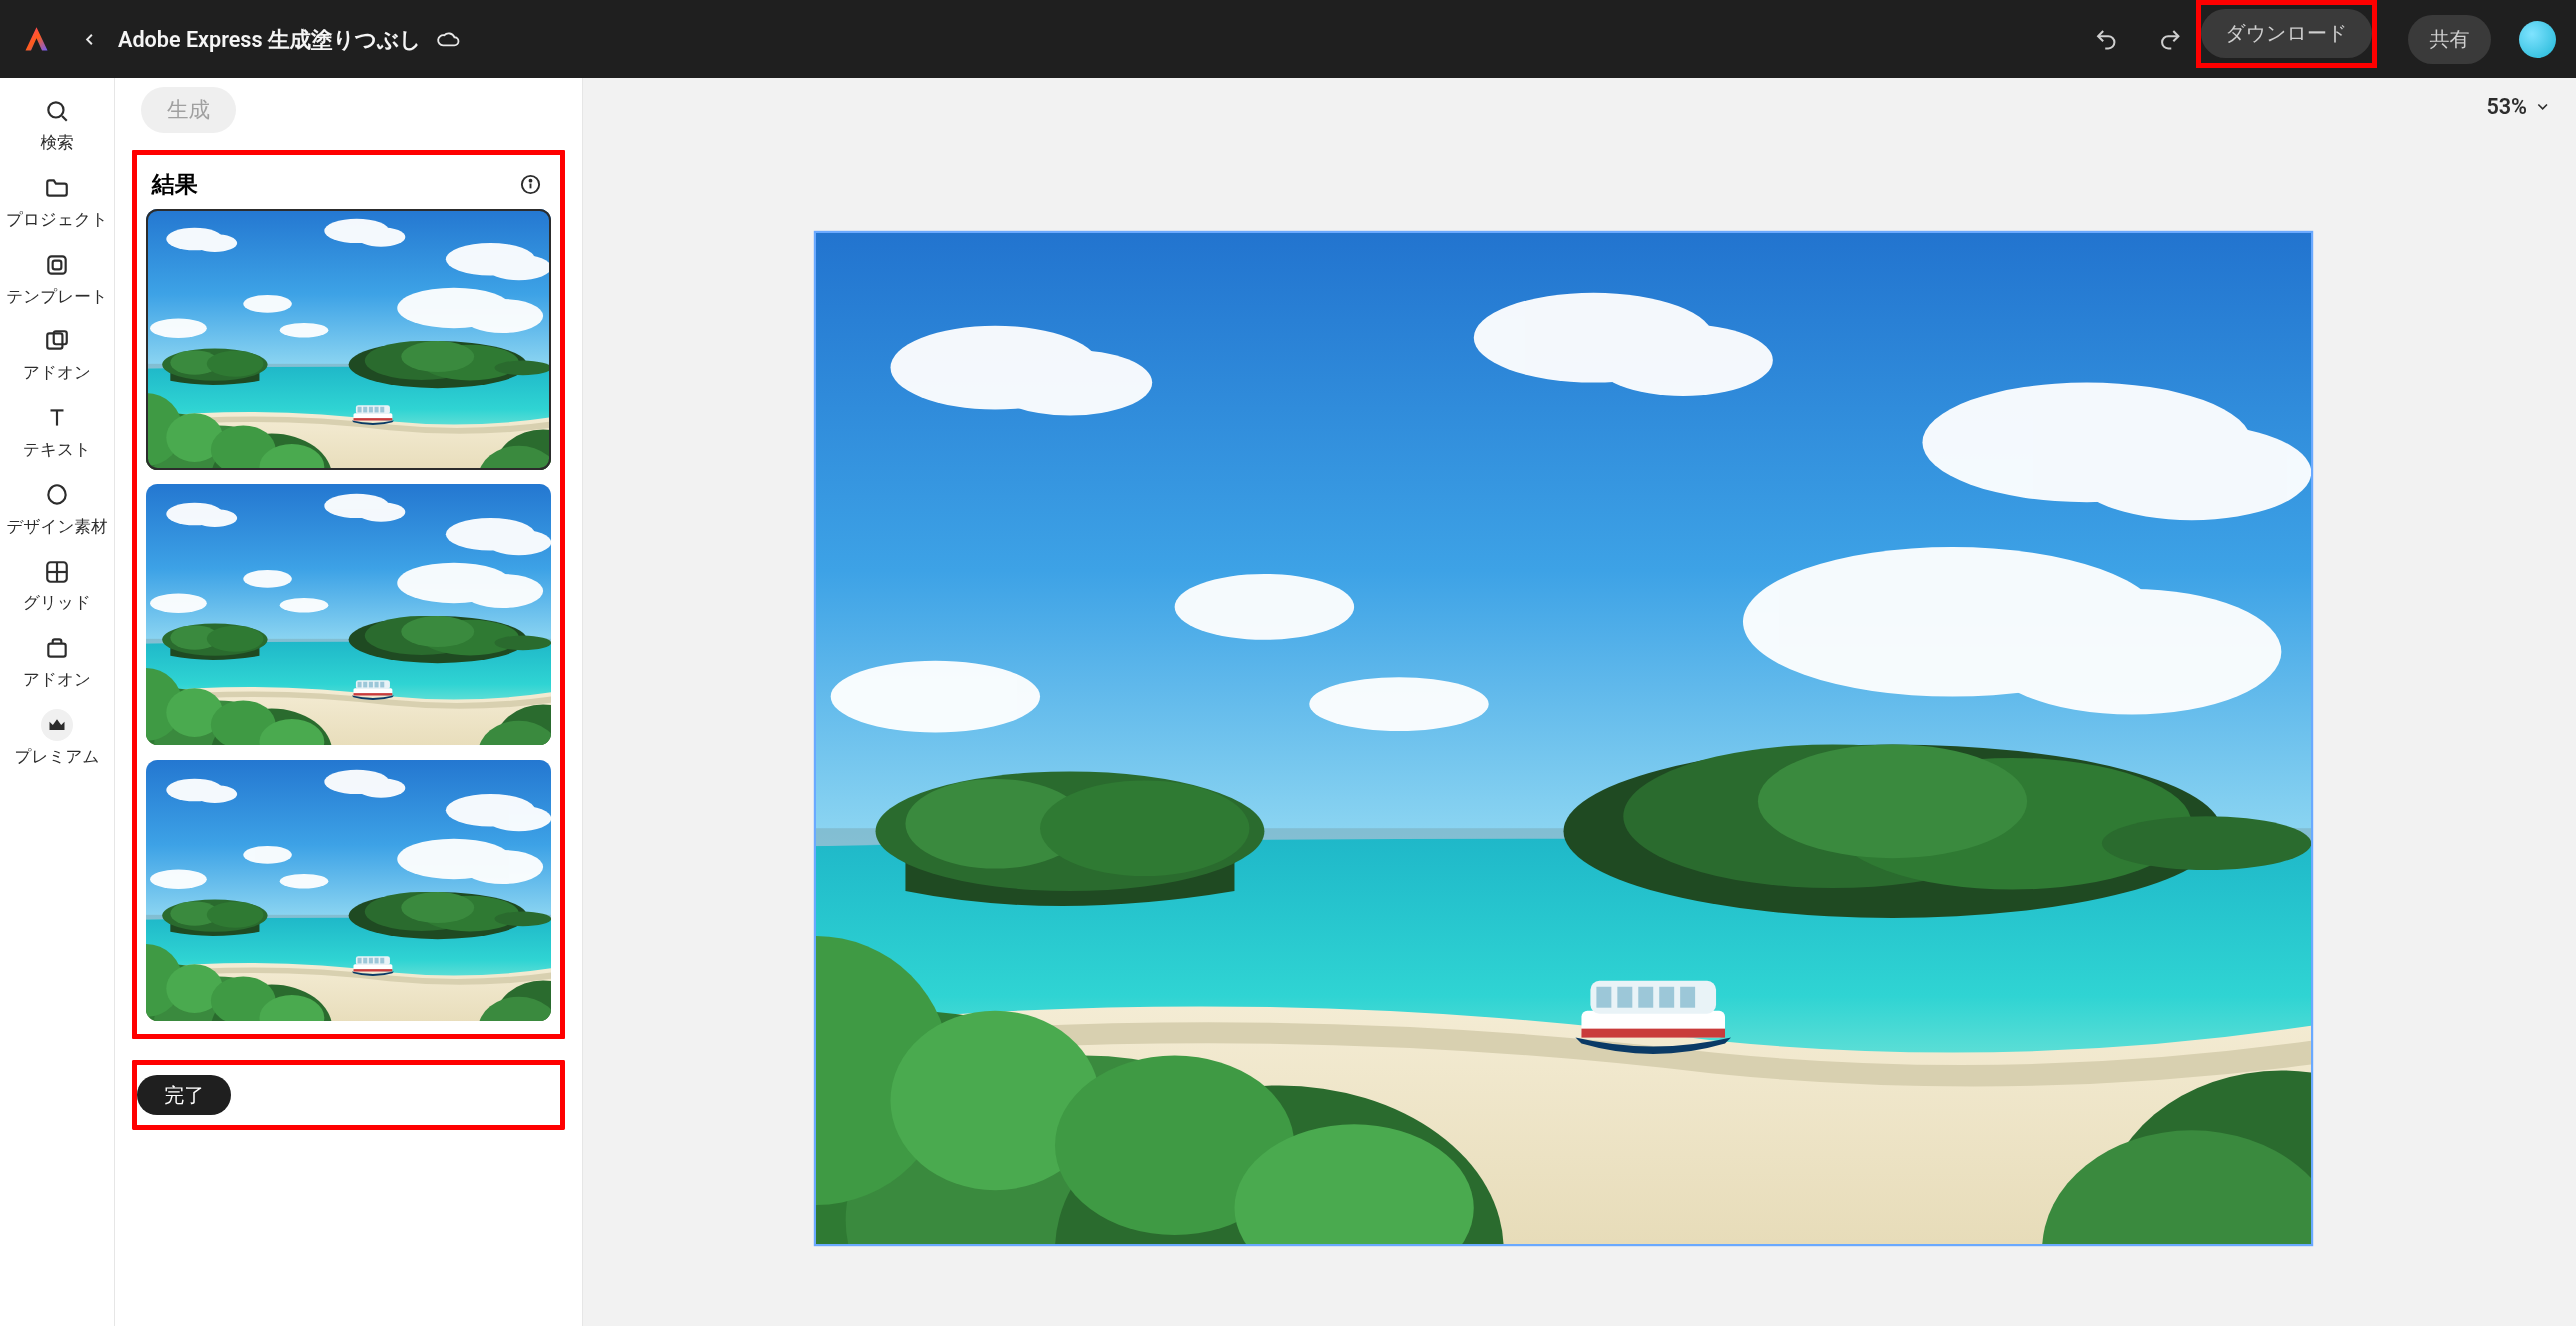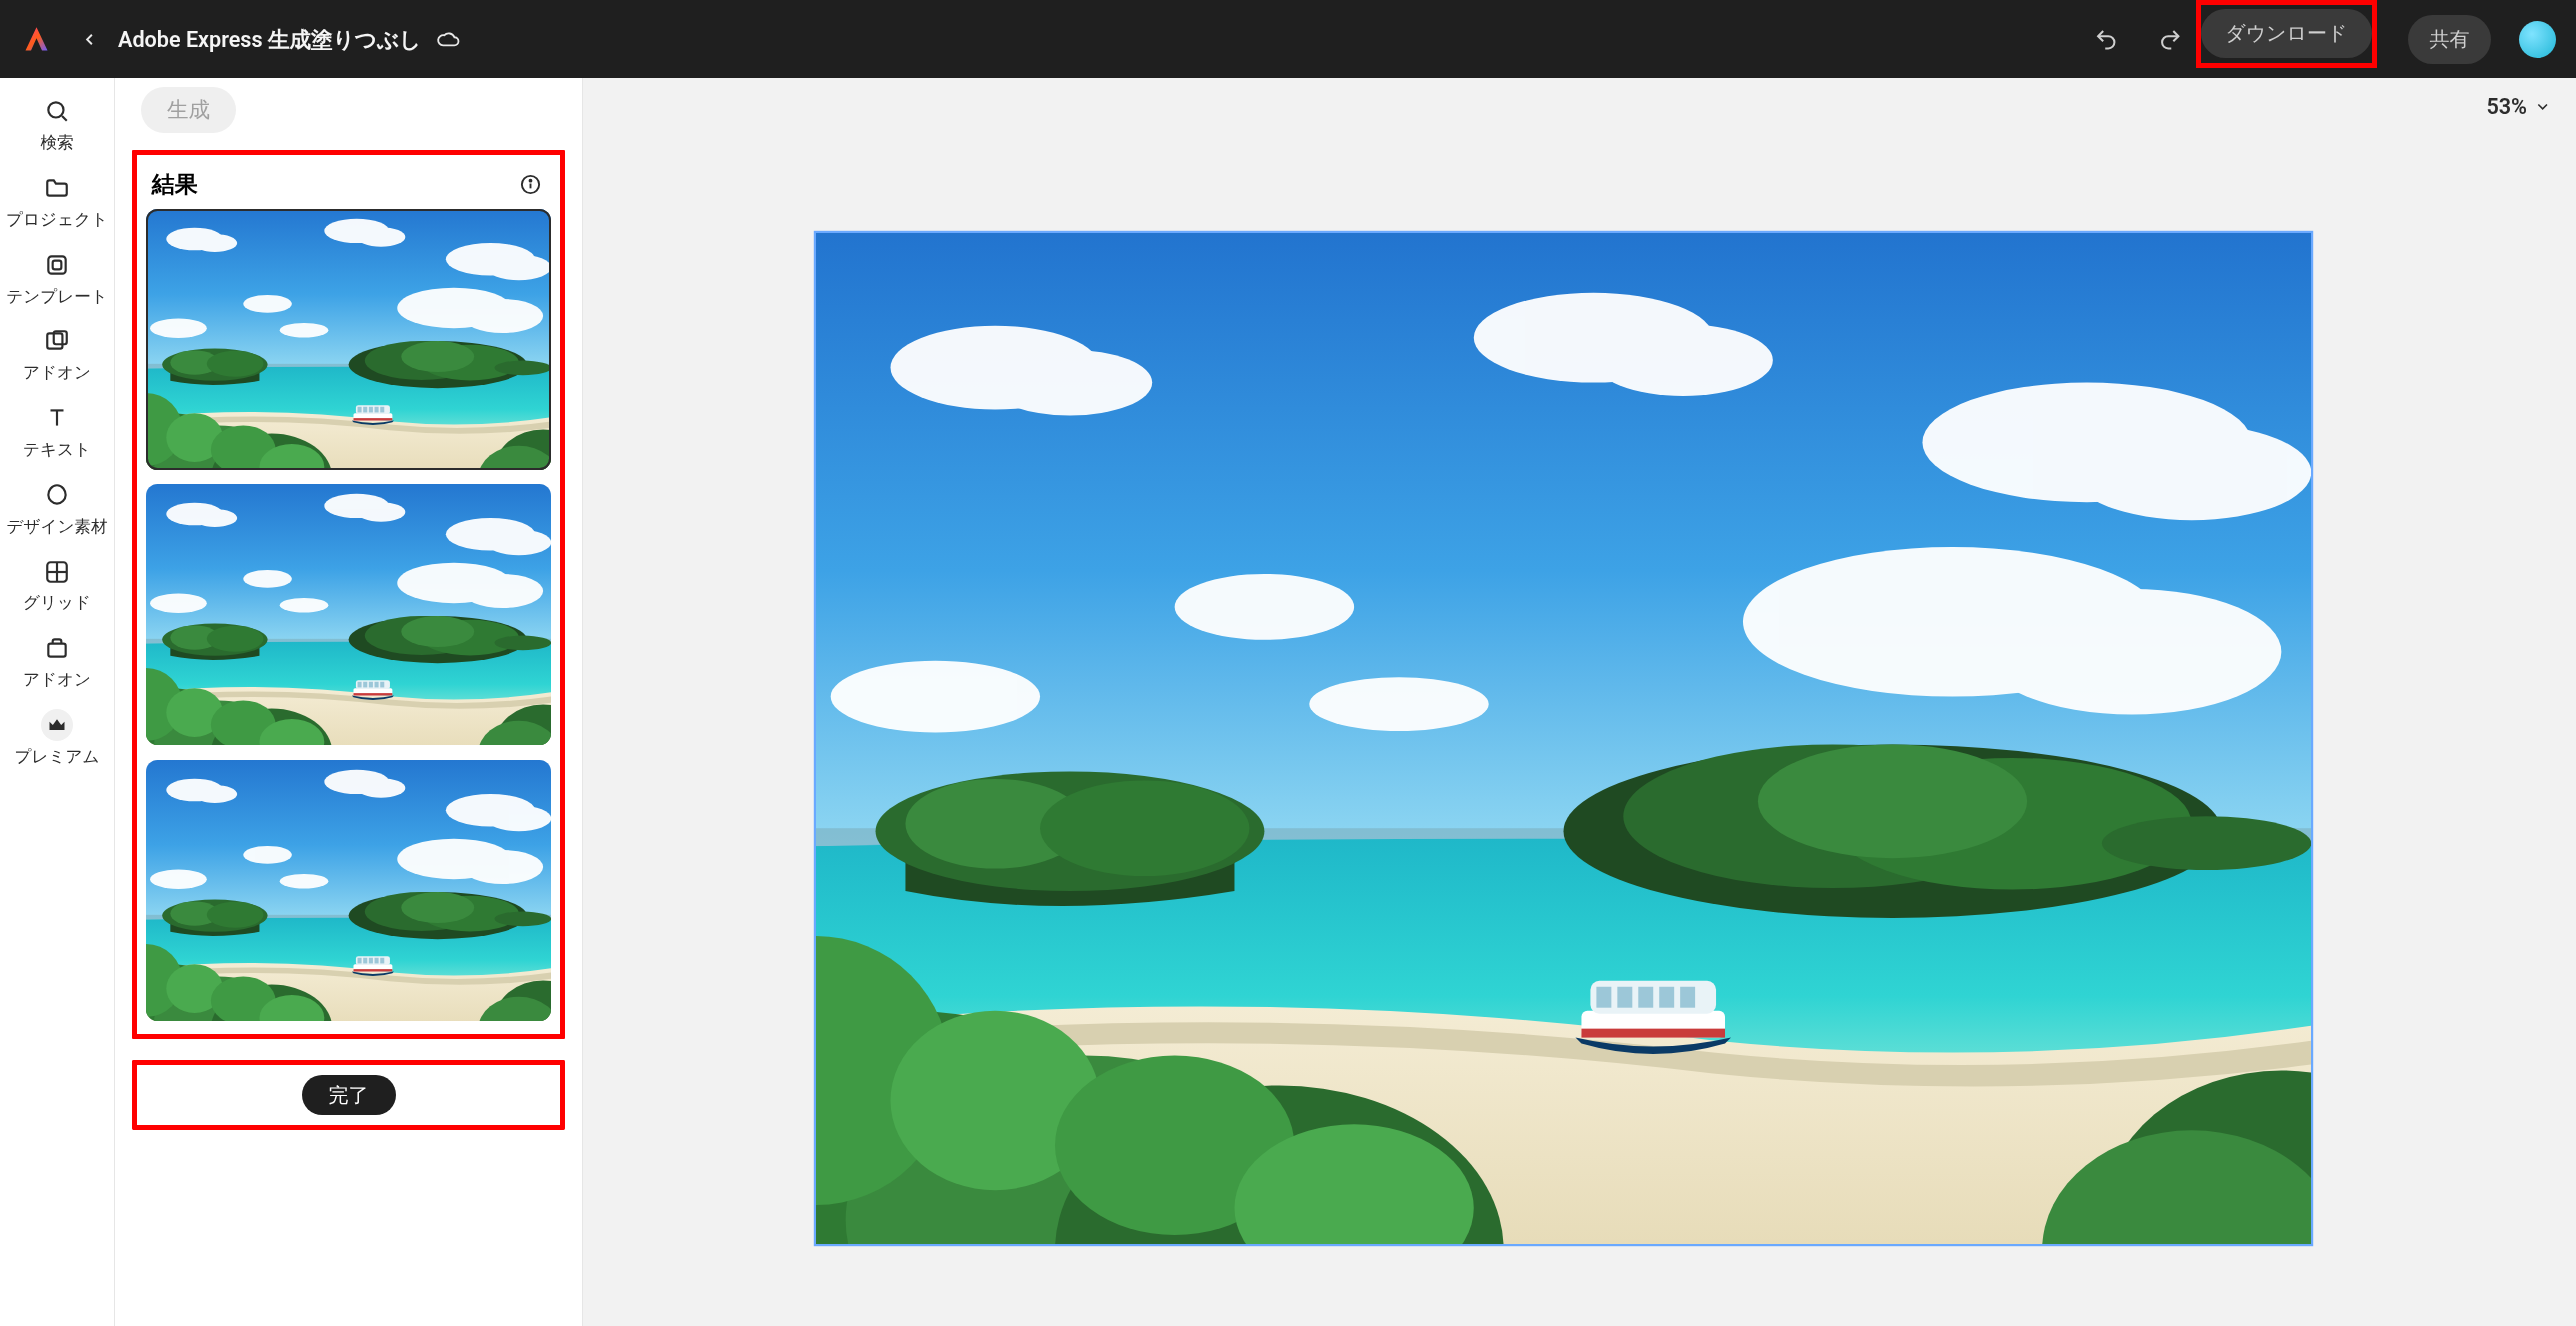--- a/index.html
+++ b/index.html
@@ -39,21 +39,21 @@
 
 .results-box { margin: 0 17.3px; border: 5px solid #ff0000; border-radius: 1px; padding: 8.6px 8.6px 13px 8.6px; background: #fff; }
 .results-head { display: flex; align-items: center; padding: 5.8px 5.8px 8.6px 5.8px; }
 .results-label { font-size: 23px; font-weight: 700; }
 .info-btn { margin-left: auto; width: 29px; height: 29px; display: flex; align-items: center; justify-content: center; cursor: pointer; }
 .thumbs { display: flex; flex-direction: column; gap: 14.4px; }
 .thumb { width: 100%; height: 261px; border-radius: 11.5px; overflow: hidden; cursor: pointer; position: relative; }
 .thumb svg { width: 100%; height: 100%; display: block; }
 .thumb.selected { outline: 2.9px solid #2c2c2c; outline-offset: -2.9px; }
 
-.done-row { margin: 21.6px 17.3px 0 17.3px; border: 5px solid #ff0000; border-radius: 1.4px; padding: 10px 0; display: flex; justify-content: center; background: #fff; }
+.done-row { margin: 21.6px 17.3px 0 17.3px; border: 5px solid #ff0000; border-radius: 1.4px; padding: 10px 0; display: flex; justify-content: flex-start; background: #fff; }
 .done-btn { background: #1f1f1f; color: #fff; height: 40px; padding: 0 27px; border-radius: 20px; font-size: 20px; display: flex; align-items: center; cursor: pointer; }
 
 
 .anno { position: absolute; background: #ff0000; color: #fff; font-size: 62px; font-weight: 700; display: flex; align-items: center; justify-content: center; }
 .anno6 { top: 216px; left: 591px; width: 122px; height: 101px; }
 .anno7 { top: 1207px; left: 591px; width: 122px; height: 101px; }
 
 
 .canvas-area { flex: 1; background: #f2f2f2; position: relative; }
 .zoom-ctrl { position: absolute; top: 16px; right: 24.5px; display: flex; align-items: center; gap: 7.2px; font-size: 21.6px; font-weight: 600; color: #2c2c2c; cursor: pointer; }

